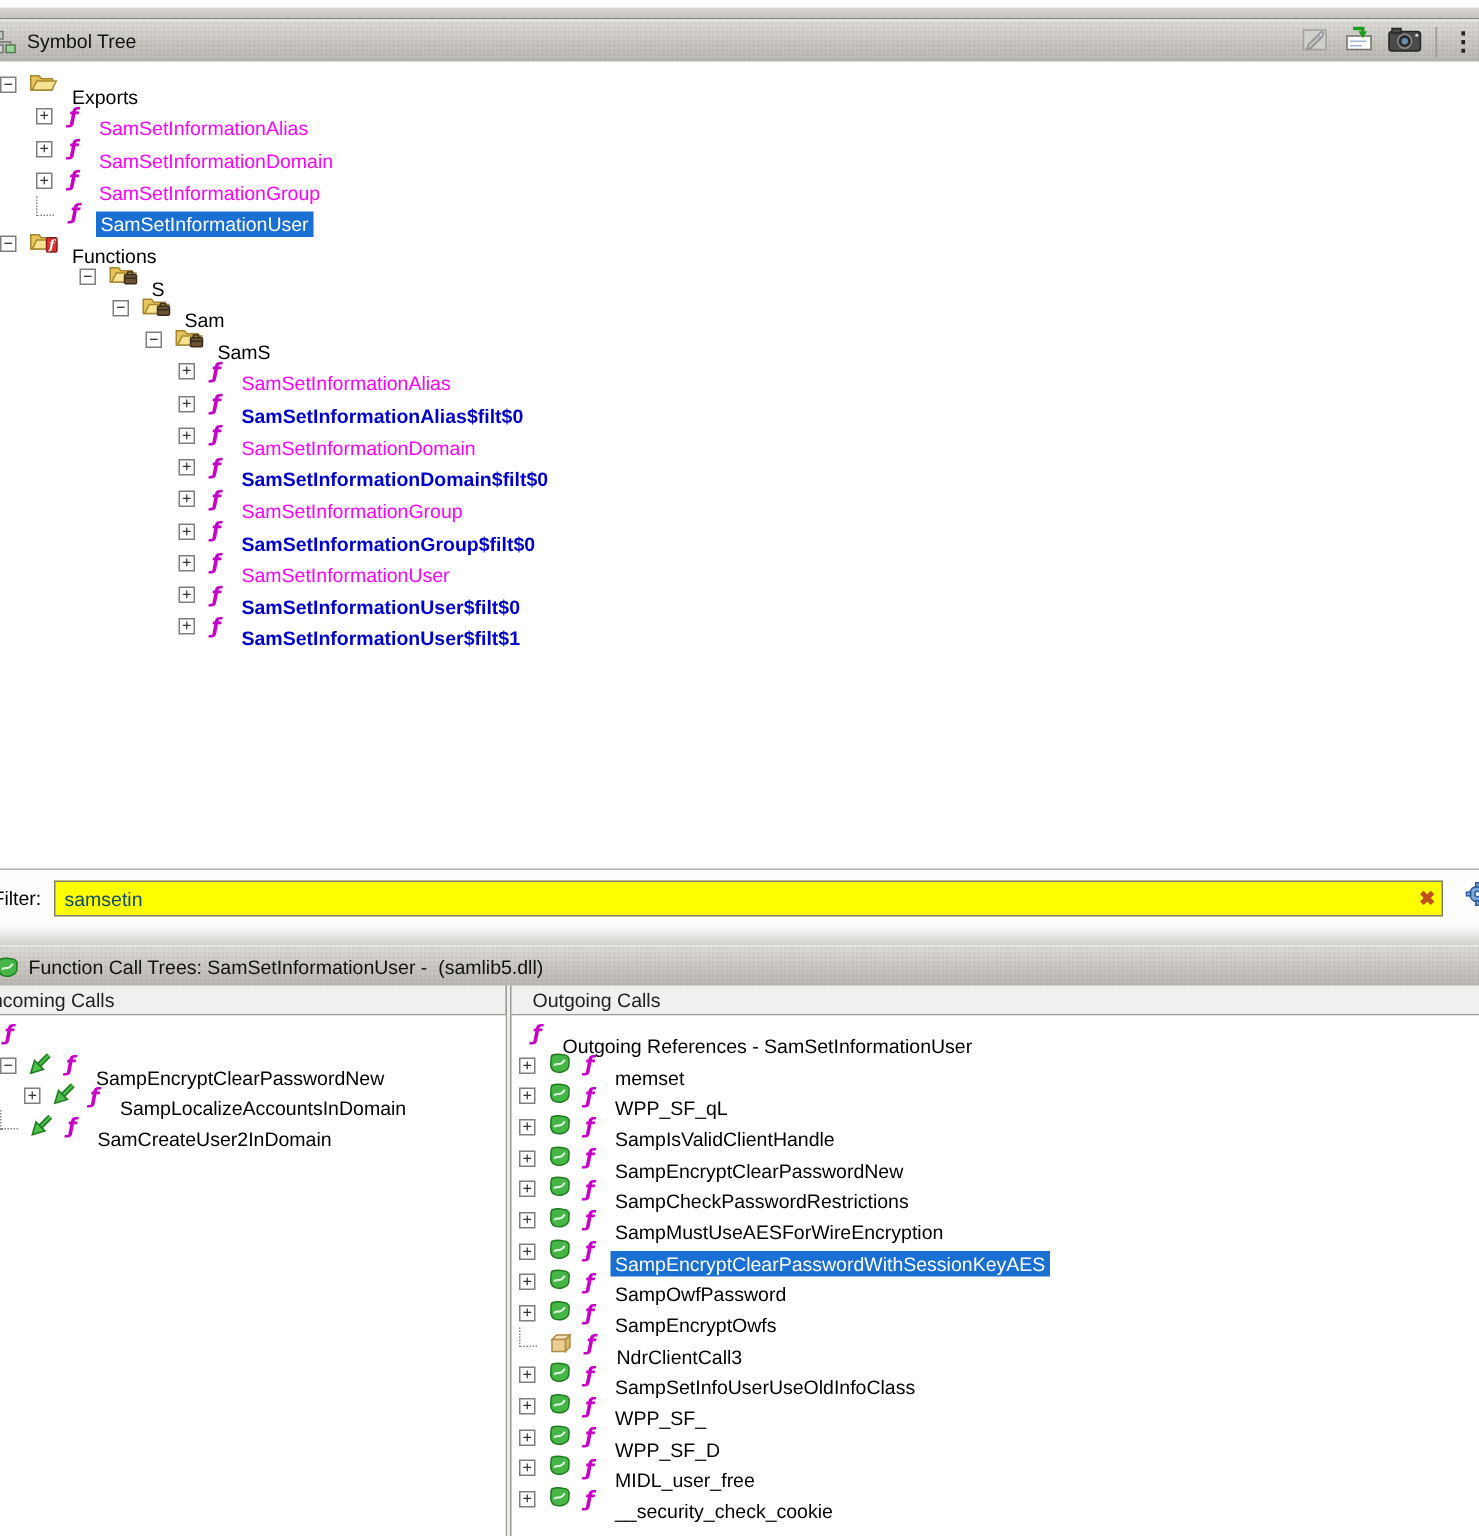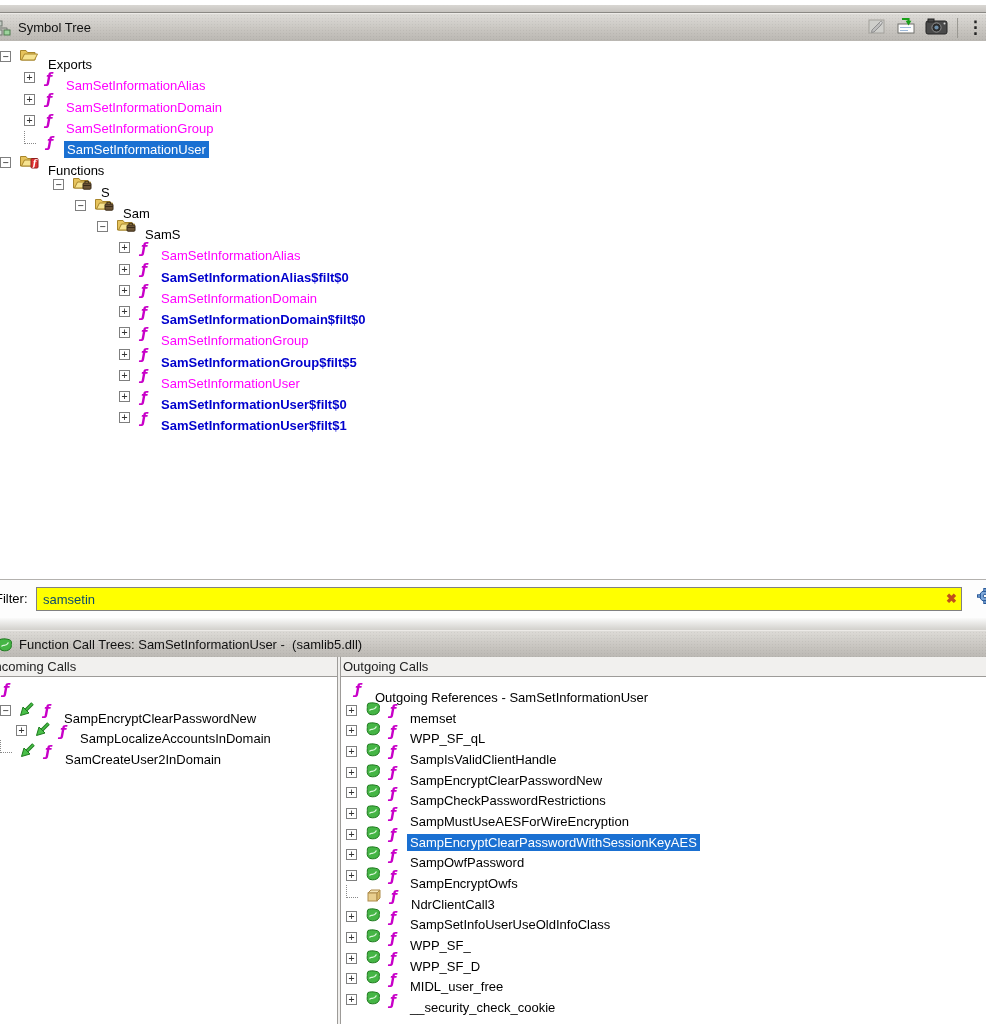--- a/index.html
+++ b/index.html
@@ -56,21 +56,21 @@
 
   
   #panel-sep{position:absolute;left:0;top:618px;width:986px;height:12px;background:linear-gradient(#fafafa,#d2d0cc);border-bottom:1px solid #8a8884;}
 
   
   .col-hdr{position:absolute;top:657px;height:20px;background:#f1f0ee;border-bottom:1px solid #9d9b98;
            display:flex;align-items:center;color:#222;box-sizing:border-box;}
   #inc-hdr{left:0;width:338px;border-right:1px solid #9d9b98;}
   #inc-hdr .t{margin-left:-9px;white-space:pre;}
   #out-hdr{left:341px;width:645px;}
-  #out-hdr .t{margin-left:2px;}
+  #out-hdr .t{margin-left:14px;}
   #fct-divider{position:absolute;left:337px;top:657px;width:4px;bottom:0;background:#f0efed;
                border-left:1px solid #9d9b98;border-right:1px solid #9d9b98;box-sizing:border-box;}
   #inc-body{position:absolute;left:0;top:677px;width:337px;bottom:0;background:#fff;overflow:hidden;padding-top:2px;}
   #out-body{position:absolute;left:342px;top:677px;width:644px;bottom:0;background:#fff;overflow:hidden;padding-top:2px;}
 </style>
 </head>
 <body>
 
 <div id="screen">
 
@@ -212,21 +212,21 @@
         <span class="tlabel filt">SamSetInformationDomain$filt$0</span>
       </div>
       <div class="trow" style="padding-left: 119px;">
         <span class="exp">+</span>
         <span class="ic-func">ƒ</span>
         <span class="tlabel export">SamSetInformationGroup</span>
       </div>
       <div class="trow" style="padding-left: 119px;">
         <span class="exp">+</span>
         <span class="ic-func">ƒ</span>
-        <span class="tlabel filt">SamSetInformationGroup$filt$5</span>
+        <span class="tlabel filt">SamSetInformationGroup$filt$0</span>
       </div>
       <div class="trow" style="padding-left: 119px;">
         <span class="exp">+</span>
         <span class="ic-func">ƒ</span>
         <span class="tlabel export">SamSetInformationUser</span>
       </div>
       <div class="trow" style="padding-left: 119px;">
         <span class="exp">+</span>
         <span class="ic-func">ƒ</span>
         <span class="tlabel filt">SamSetInformationUser$filt$0</span>

